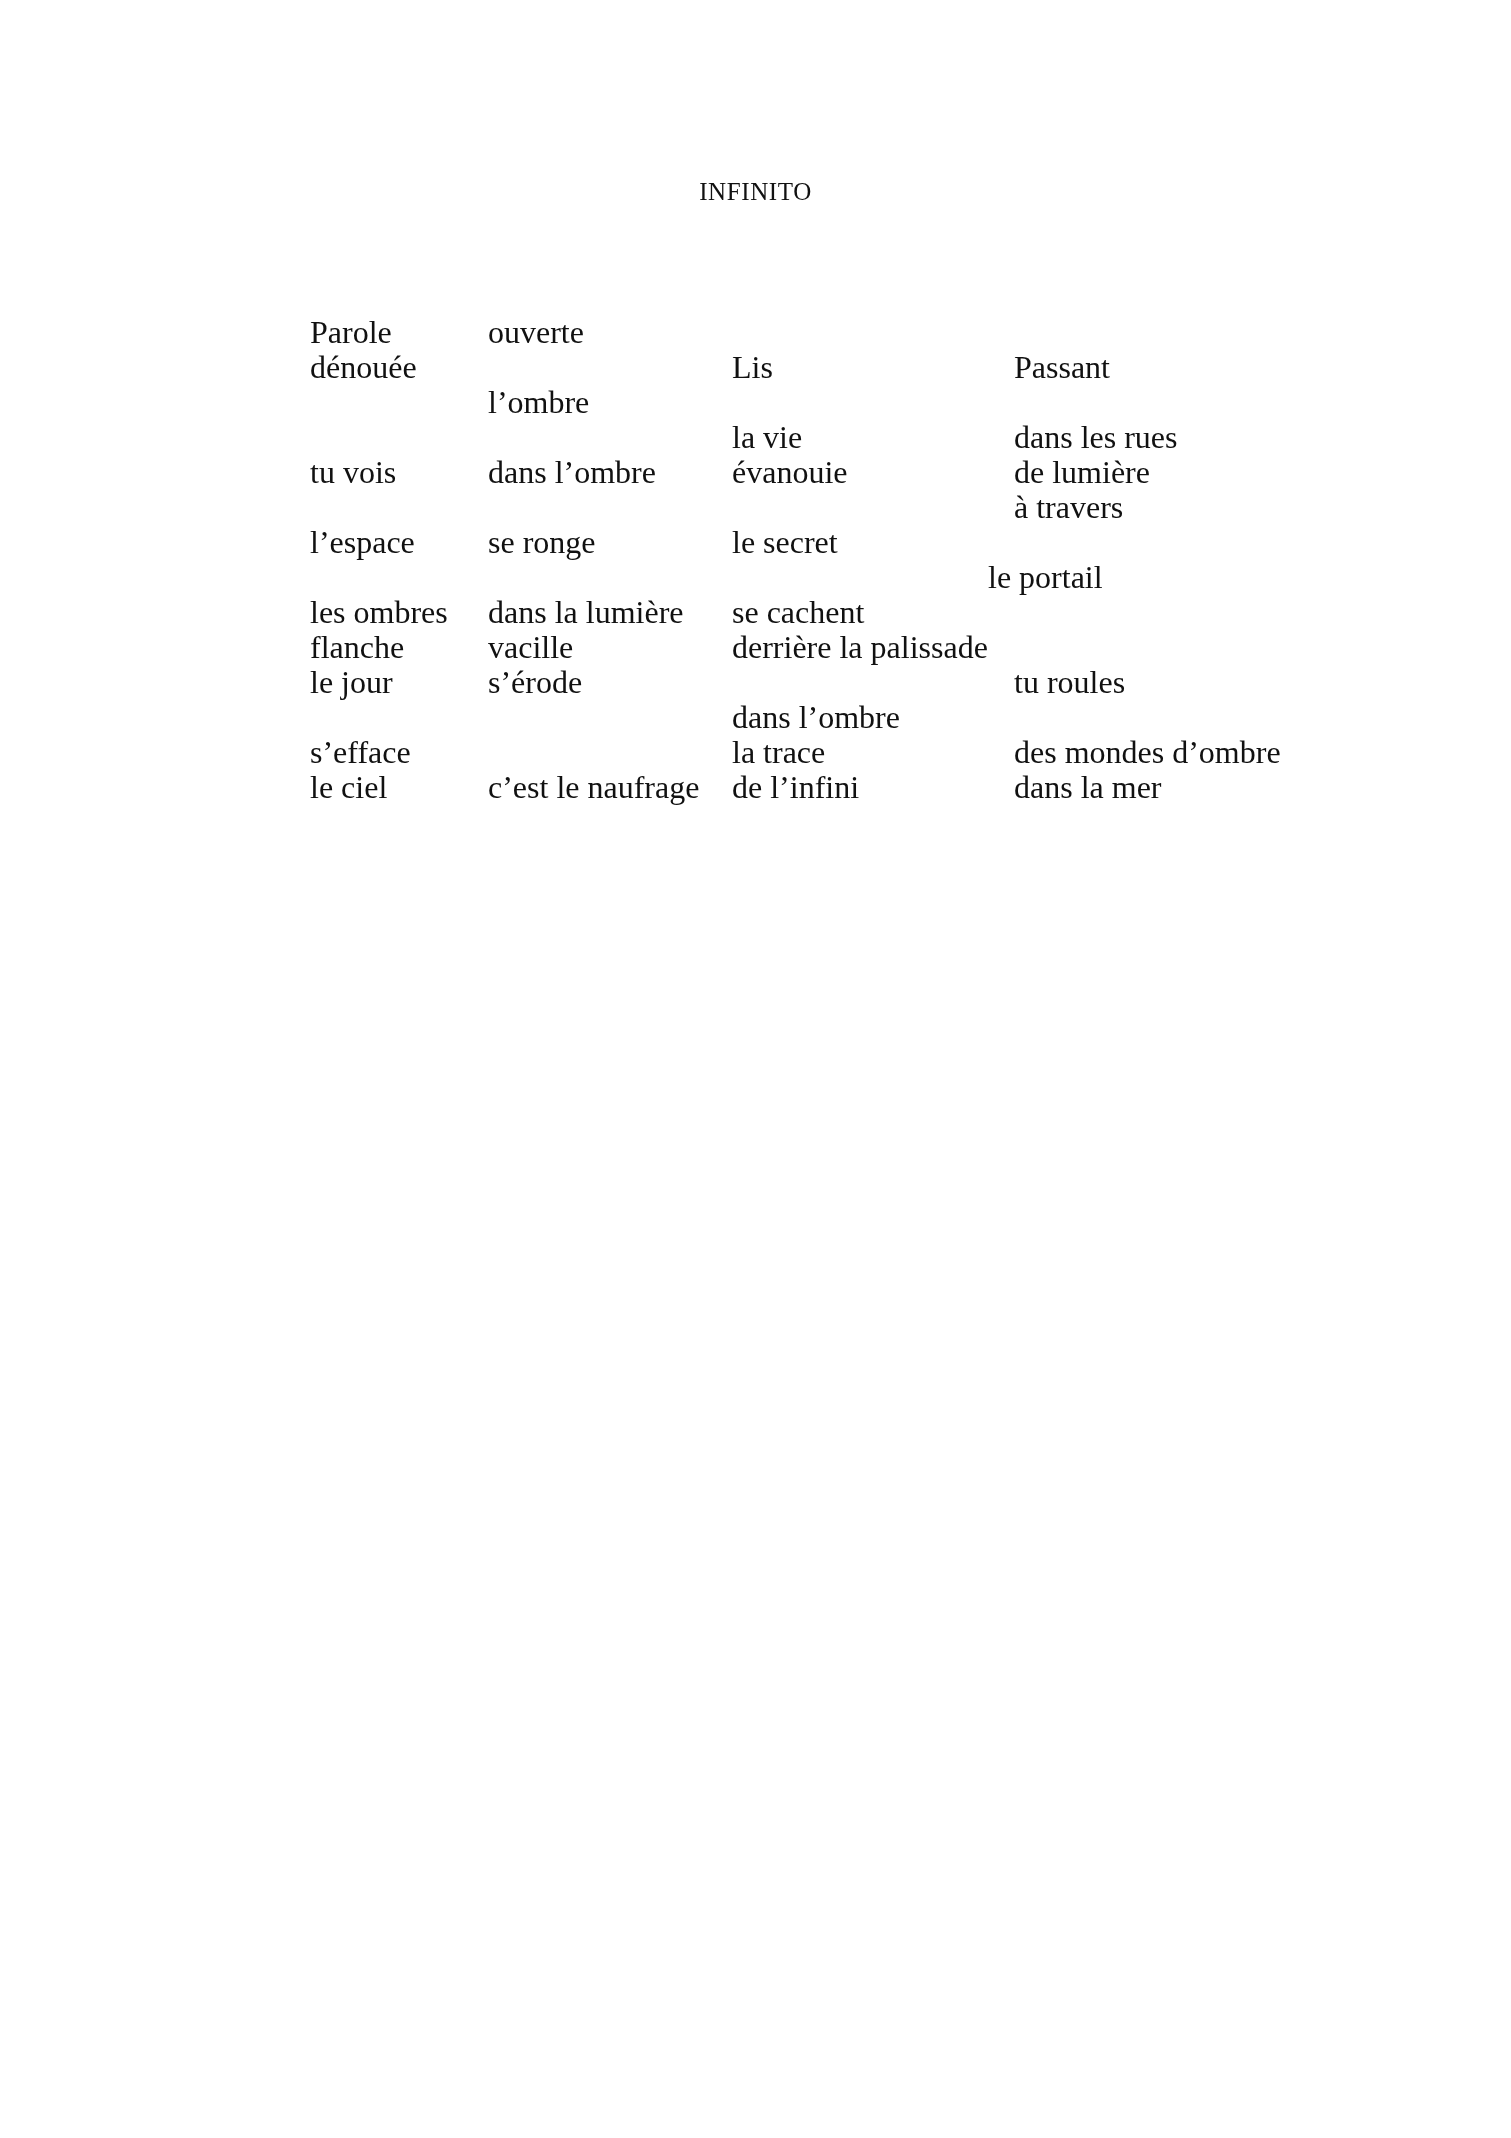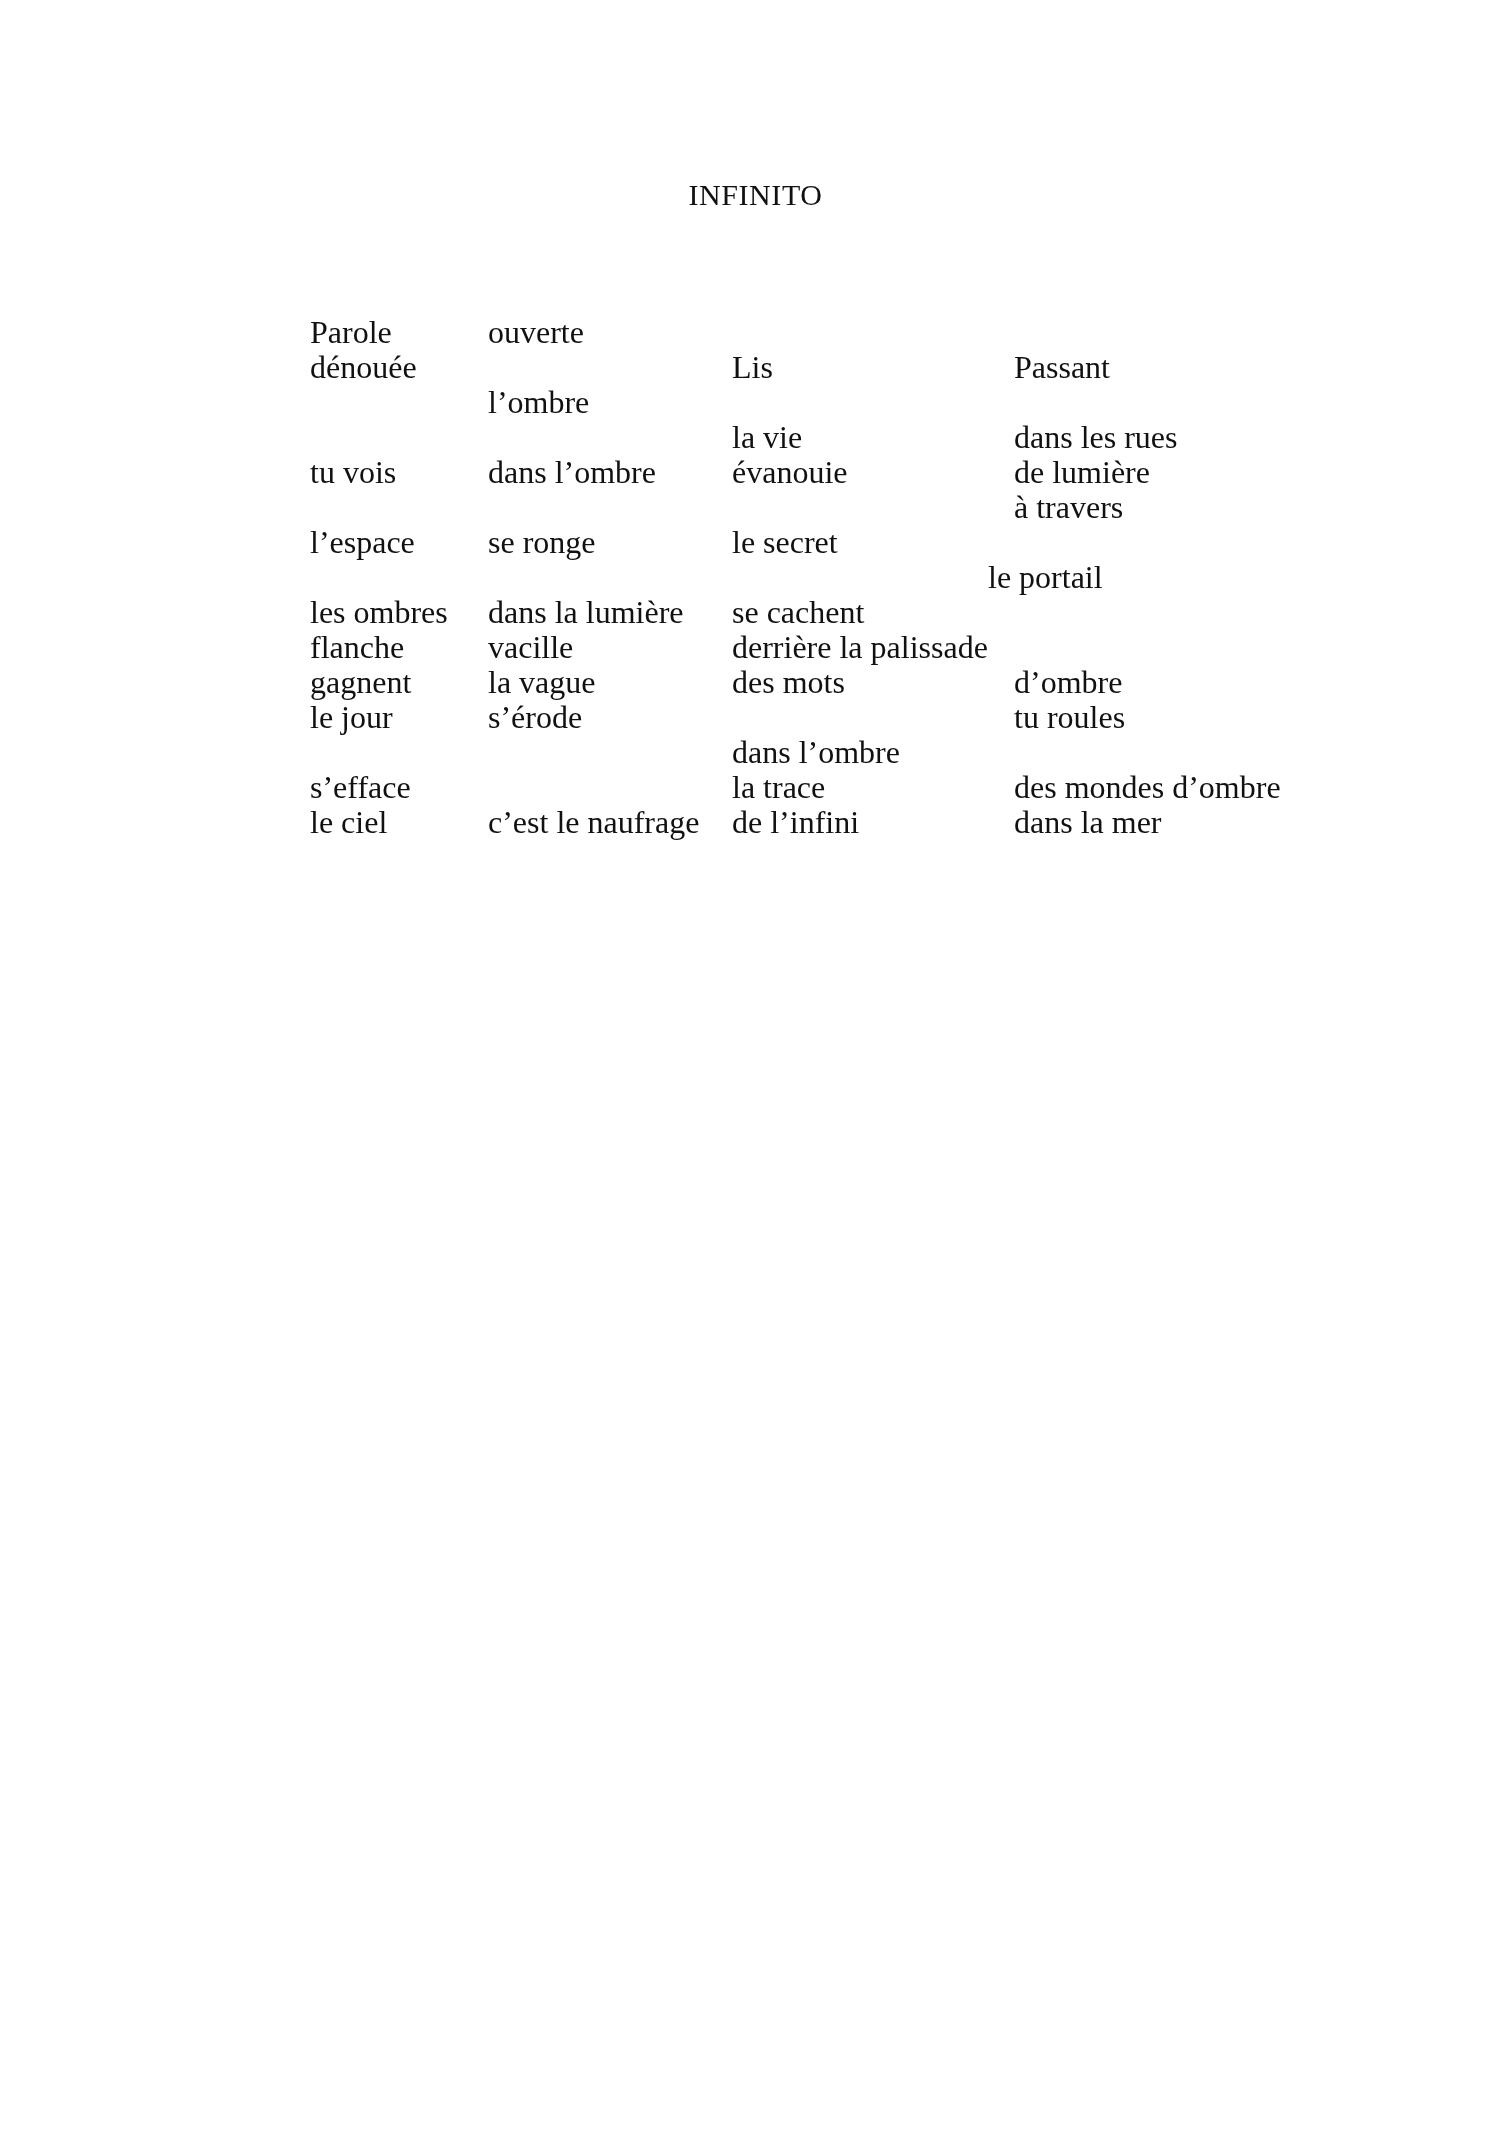--- a/index.html
+++ b/index.html
@@ -19,21 +19,21 @@
     position: absolute;
     inset: 0;
     background: #ffffff;
   }
   .poem-title {
     position: absolute;
     top: 178px;
     left: 0;
     width: 1511px;
     text-align: center;
-    font-size: 30px;
+    font-size: 25px;
     letter-spacing: 0.6px;
     font-family: "Liberation Serif", serif;
   }
   .poem-body {
     position: absolute;
     top: 315px;
     left: 310px;
     width: 1100px;
   }
   .poem-line {
@@ -97,26 +97,20 @@
         <span class="cell col-0">les ombres</span>
         <span class="cell col-1">dans la lumière</span>
         <span class="cell col-2">se cachent</span>
       </div>
       <div class="poem-line">
         <span class="cell col-0">flanche</span>
         <span class="cell col-1">vacille</span>
         <span class="cell col-2">derrière la palissade</span>
       </div>
       <div class="poem-line">
-        <span class="cell col-0">gagnent</span>
-        <span class="cell col-1">la vague</span>
-        <span class="cell col-2">des mots</span>
-        <span class="cell col-3">d’ombre</span>
-      </div>
-      <div class="poem-line">
         <span class="cell col-0">le jour</span>
         <span class="cell col-1">s’érode</span>
         <span class="cell col-3">tu roules</span>
       </div>
       <div class="poem-line">
         <span class="cell col-2">dans l’ombre</span>
       </div>
       <div class="poem-line">
         <span class="cell col-0">s’efface</span>
         <span class="cell col-2">la trace</span>

